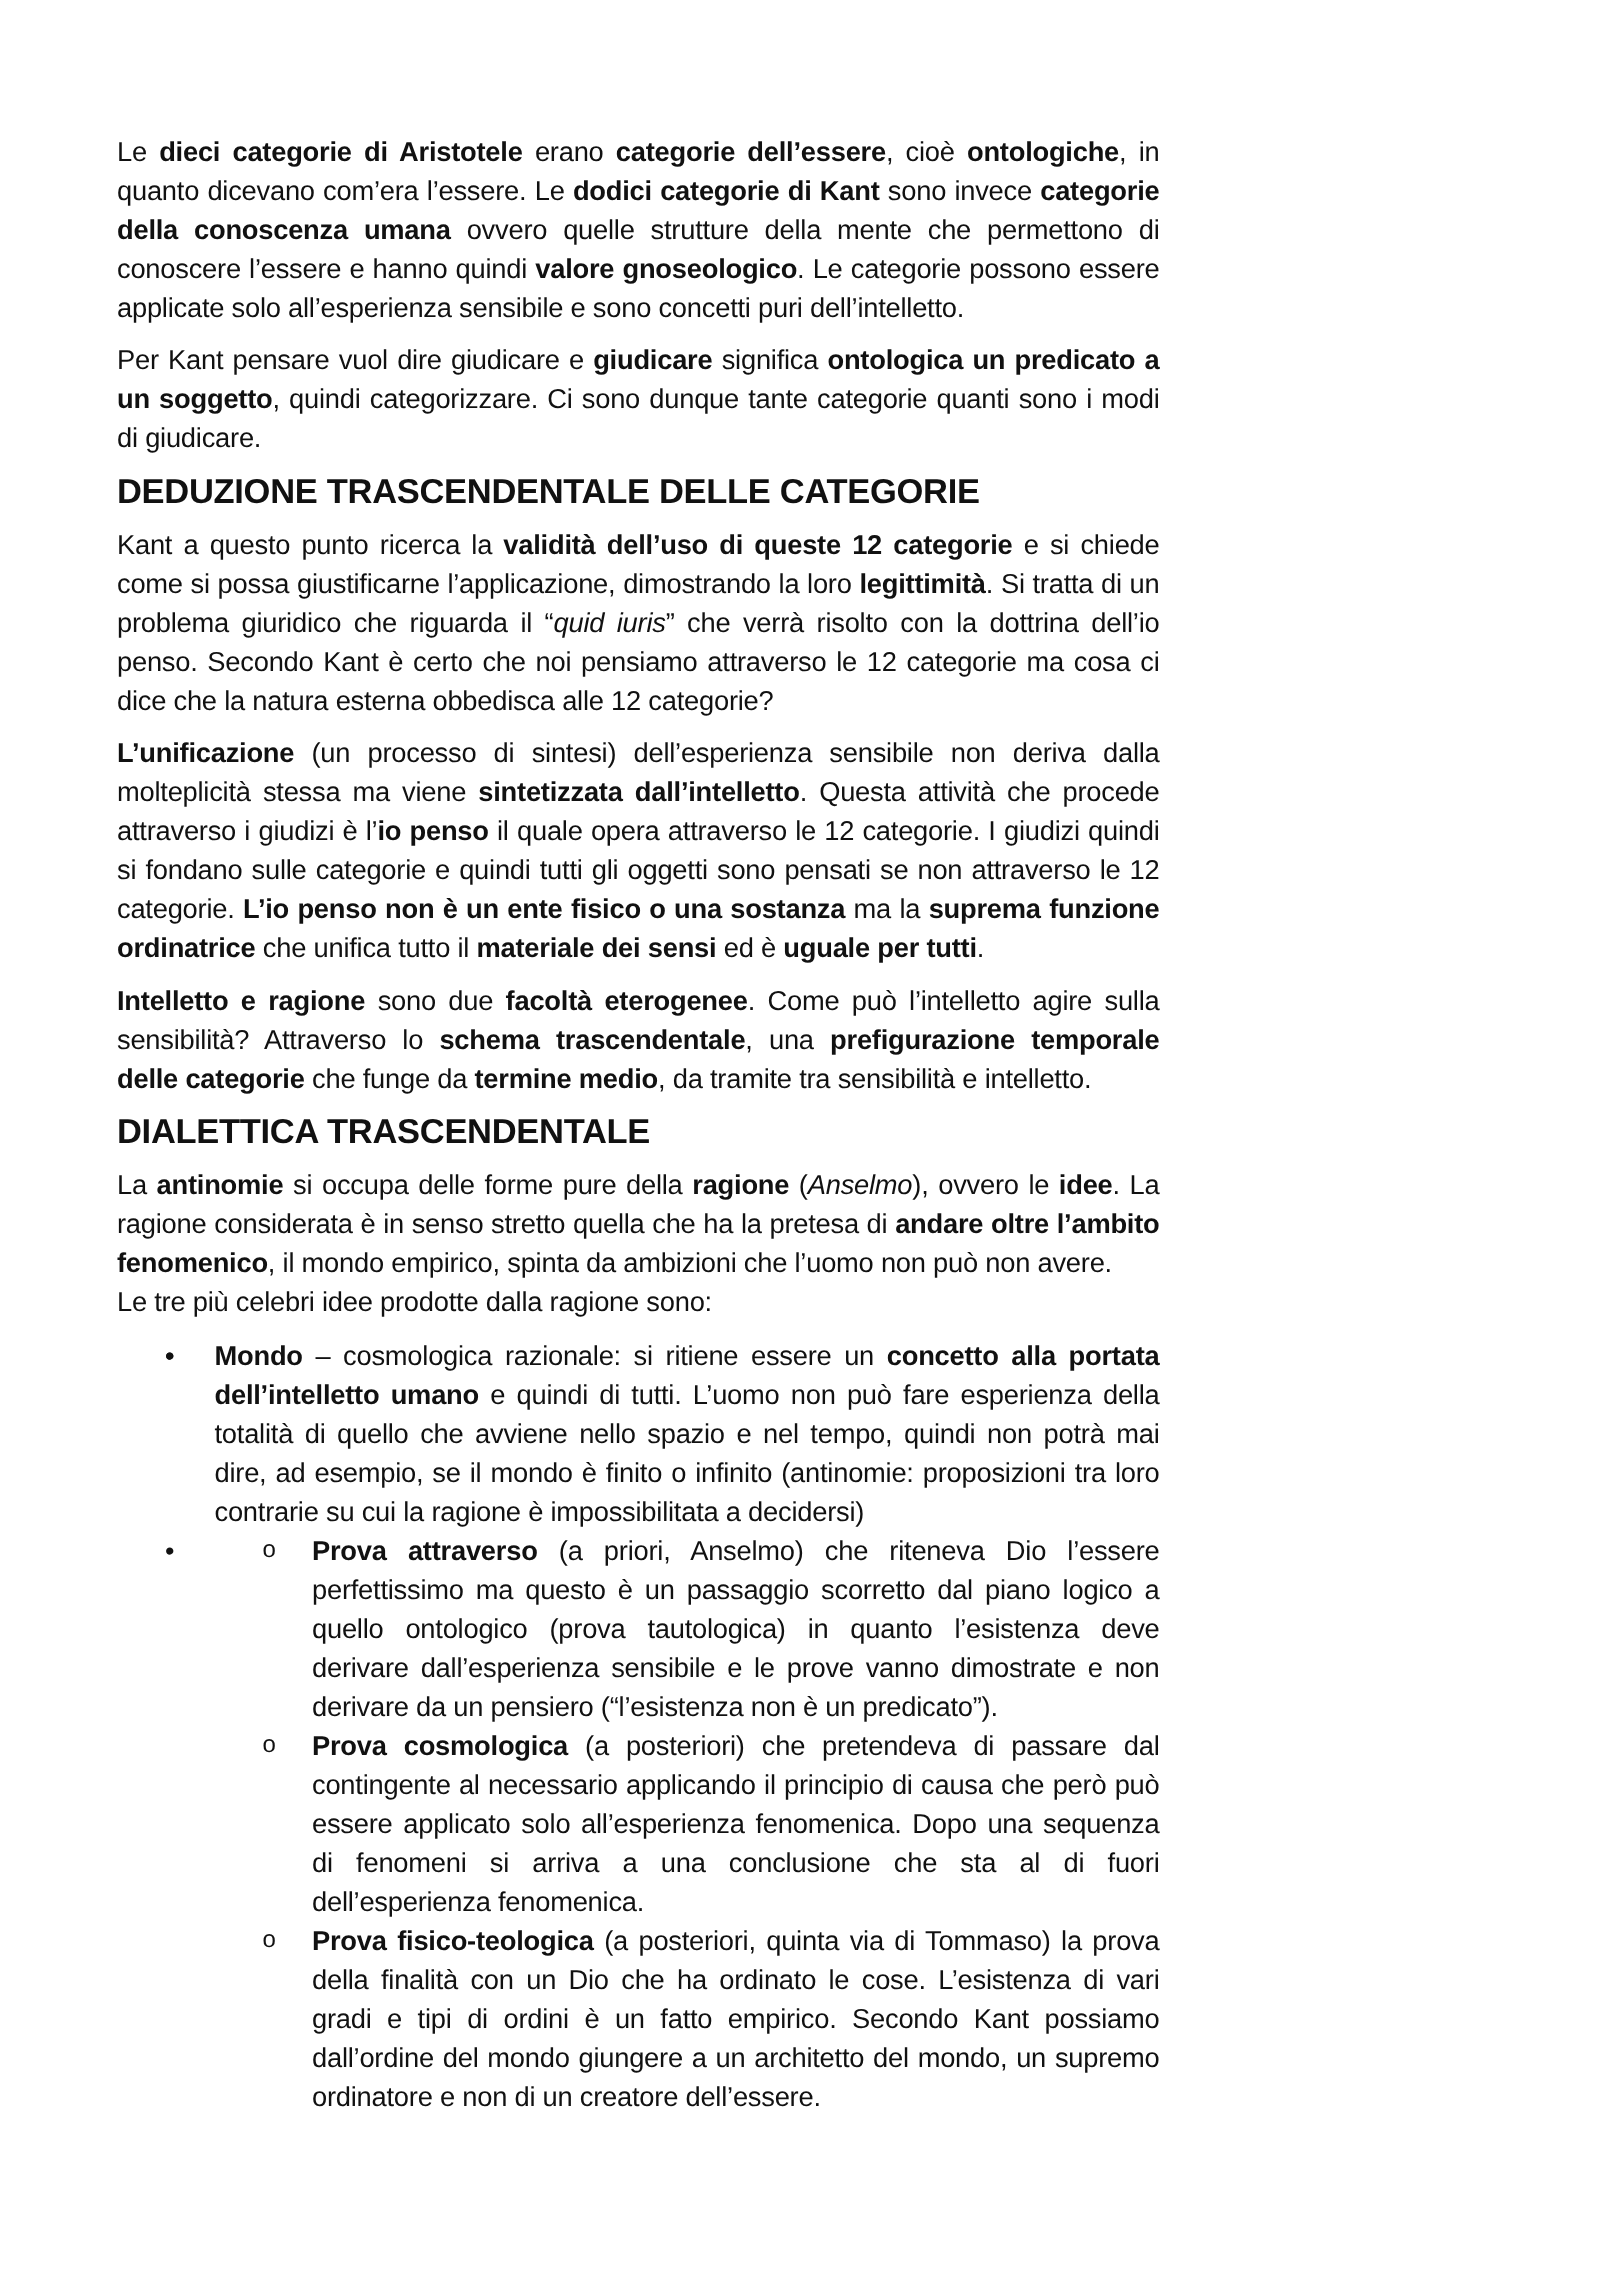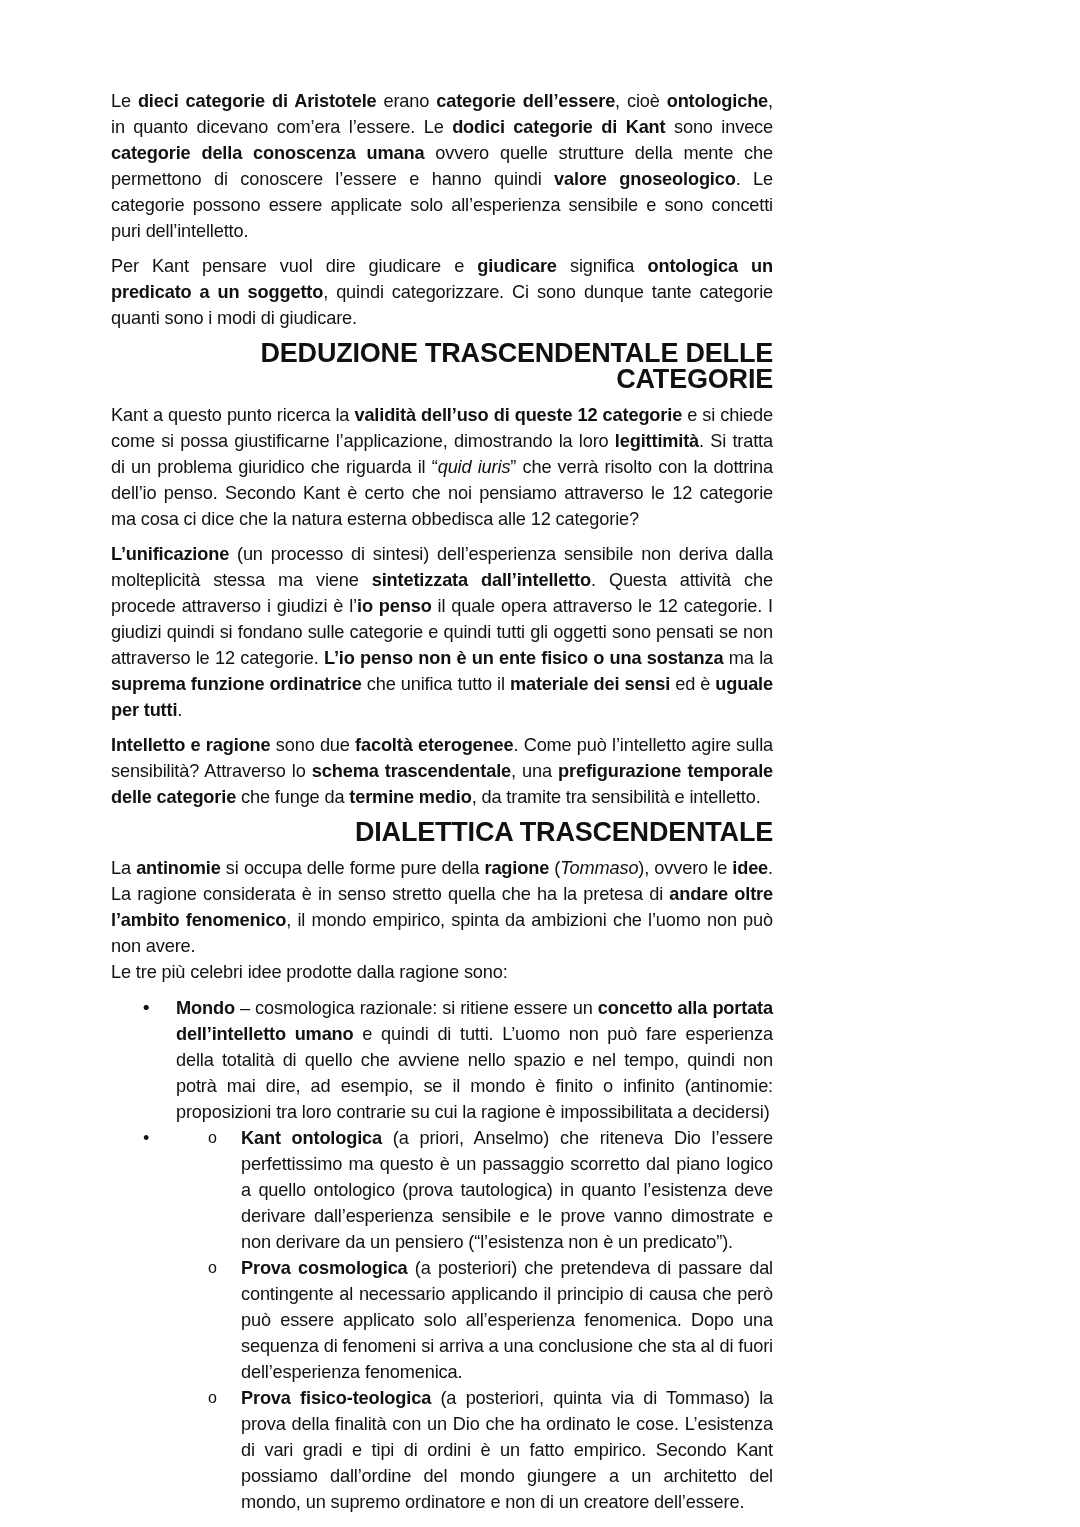--- a/index.html
+++ b/index.html
@@ -3,39 +3,38 @@
 <meta charset="utf-8">
 <style>
   html, body { margin: 0; padding: 0; background: #ffffff; }
   body {
     width: 1080px; height: 1527px; overflow: hidden;
     font-family: "Liberation Sans", sans-serif;
     color: #111111;
   }
   .page {
     position: relative;
-    padding: 88px 103px 0 111px;
+    padding: 88px 103px 0 78px;
     box-sizing: border-box;
     width: 876px;
   }
   .para {
     font-size: 18.2px;
     line-height: 26px;
     text-align: justify;
     margin: 0 0 9px 0;
     letter-spacing: -0.15px;
   }
   .para b { font-weight: bold; }
   .heading {
-    font-size: 27px;
+    font-size: 23px;
     font-weight: bold;
     line-height: 26px;
     margin: 6px 0 10px 0;
     letter-spacing: -0.2px;
-    text-align: right;
   }
   .para.tight { margin-bottom: 0; }
   ul.bullets {
     list-style: none;
     margin: 10px 0 0 0;
     padding: 0 0 0 65px;
   }
   ul.bullets > li {
     position: relative;
     font-size: 18.2px;
@@ -72,37 +71,37 @@
 <div class="page">
   <p class="para">Le <b>dieci categorie di Aristotele</b> erano <b>categorie dell’essere</b>, cioè <b>ontologiche</b>, in quanto dicevano com’era l’essere. Le <b>dodici categorie di Kant</b> sono invece <b>categorie della conoscenza umana</b> ovvero quelle strutture della mente che permettono di conoscere l’essere e hanno quindi <b>valore gnoseologico</b>. Le categorie possono essere applicate solo all’esperienza sensibile e sono concetti puri dell’intelletto.</p>
   <p class="para">Per Kant pensare vuol dire giudicare e <b>giudicare</b> significa <b>ontologica un predicato a un soggetto</b>, quindi categorizzare. Ci sono dunque tante categorie quanti sono i modi di giudicare.</p>
 
   <h2 class="heading">DEDUZIONE TRASCENDENTALE DELLE CATEGORIE</h2>
   <p class="para">Kant a questo punto ricerca la <b>validità dell’uso di queste 12 categorie</b> e si chiede come si possa giustificarne l’applicazione, dimostrando la loro <b>legittimità</b>. Si tratta di un problema giuridico che riguarda il “<i>quid iuris</i>” che verrà risolto con la dottrina dell’io penso. Secondo Kant è certo che noi pensiamo attraverso le 12 categorie ma cosa ci dice che la natura esterna obbedisca alle 12 categorie?</p>
   <p class="para"><b>L’unificazione</b> (un processo di sintesi) dell’esperienza sensibile non deriva dalla molteplicità stessa ma viene <b>sintetizzata dall’intelletto</b>. Questa attività che procede attraverso i giudizi è l’<b>io penso</b> il quale opera attraverso le 12 categorie. I giudizi quindi si fondano sulle categorie e quindi tutti gli oggetti sono pensati se non attraverso le 12 categorie. <b>L’io penso non è un ente fisico o una sostanza</b> ma la <b>suprema funzione ordinatrice</b> che unifica tutto il <b>materiale dei sensi</b> ed è <b>uguale per tutti</b>.</p>
   <p class="para"><b>Intelletto e ragione</b> sono due <b>facoltà eterogenee</b>. Come può l’intelletto agire sulla sensibilità? Attraverso lo <b>schema trascendentale</b>, una <b>prefigurazione temporale delle categorie</b> che funge da <b>termine medio</b>, da tramite tra sensibilità e intelletto.</p>
 
   <h2 class="heading">DIALETTICA TRASCENDENTALE</h2>
-  <p class="para tight">La <b>antinomie</b> si occupa delle forme pure della <b>ragione</b> (<i>Tommaso</i>), ovvero le <b>idee</b>. La ragione considerata è in senso stretto quella che ha la pretesa di <b>andare oltre l’ambito fenomenico</b>, il mondo empirico, spinta da ambizioni che l’uomo non può non avere.</p>
+  <p class="para tight">La <b>antinomie</b> si occupa delle forme pure della <b>ragione</b> (<i>Anselmo</i>), ovvero le <b>idee</b>. La ragione considerata è in senso stretto quella che ha la pretesa di <b>andare oltre l’ambito fenomenico</b>, il mondo empirico, spinta da ambizioni che l’uomo non può non avere.</p>
   <p class="para tight">Le tre più celebri idee prodotte dalla ragione sono:</p>
 
   <ul class="bullets">
     <li>
       <span class="bullet">•</span>
     </li>
     <li>
       <span class="bullet">•</span>
       <span><b>Mondo</b> – cosmologica razionale: si ritiene essere un <b>concetto alla portata dell’intelletto umano</b> e quindi di tutti. L’uomo non può fare esperienza della totalità di quello che avviene nello spazio e nel tempo, quindi non potrà mai dire, ad esempio, se il mondo è finito o infinito (antinomie: proposizioni tra loro contrarie su cui la ragione è impossibilitata a decidersi)</span>
     </li>
     <li>
       <span class="bullet">•</span>
       <ul class="sub">
         <li>
           <span class="bullet">o</span>
-          <span><b>Kant ontologica</b> (a priori, Anselmo) che riteneva Dio l’essere perfettissimo ma questo è un passaggio scorretto dal piano logico a quello ontologico (prova tautologica) in quanto l’esistenza deve derivare dall’esperienza sensibile e le prove vanno dimostrate e non derivare da un pensiero (“l’esistenza non è un predicato”).</span>
+          <span><b>Prova attraverso</b> (a priori, Anselmo) che riteneva Dio l’essere perfettissimo ma questo è un passaggio scorretto dal piano logico a quello ontologico (prova tautologica) in quanto l’esistenza deve derivare dall’esperienza sensibile e le prove vanno dimostrate e non derivare da un pensiero (“l’esistenza non è un predicato”).</span>
         </li>
         <li>
           <span class="bullet">o</span>
           <span><b>Prova cosmologica</b> (a posteriori) che pretendeva di passare dal contingente al necessario applicando il principio di causa che però può essere applicato solo all’esperienza fenomenica. Dopo una sequenza di fenomeni si arriva a una conclusione che sta al di fuori dell’esperienza fenomenica.</span>
         </li>
         <li>
           <span class="bullet">o</span>
           <span><b>Prova fisico-teologica</b> (a posteriori, quinta via di Tommaso) la prova della finalità con un Dio che ha ordinato le cose. L’esistenza di vari gradi e tipi di ordini è un fatto empirico. Secondo Kant possiamo dall’ordine del mondo giungere a un architetto del mondo, un supremo ordinatore e non di un creatore dell’essere.</span>
         </li>
       </ul>

